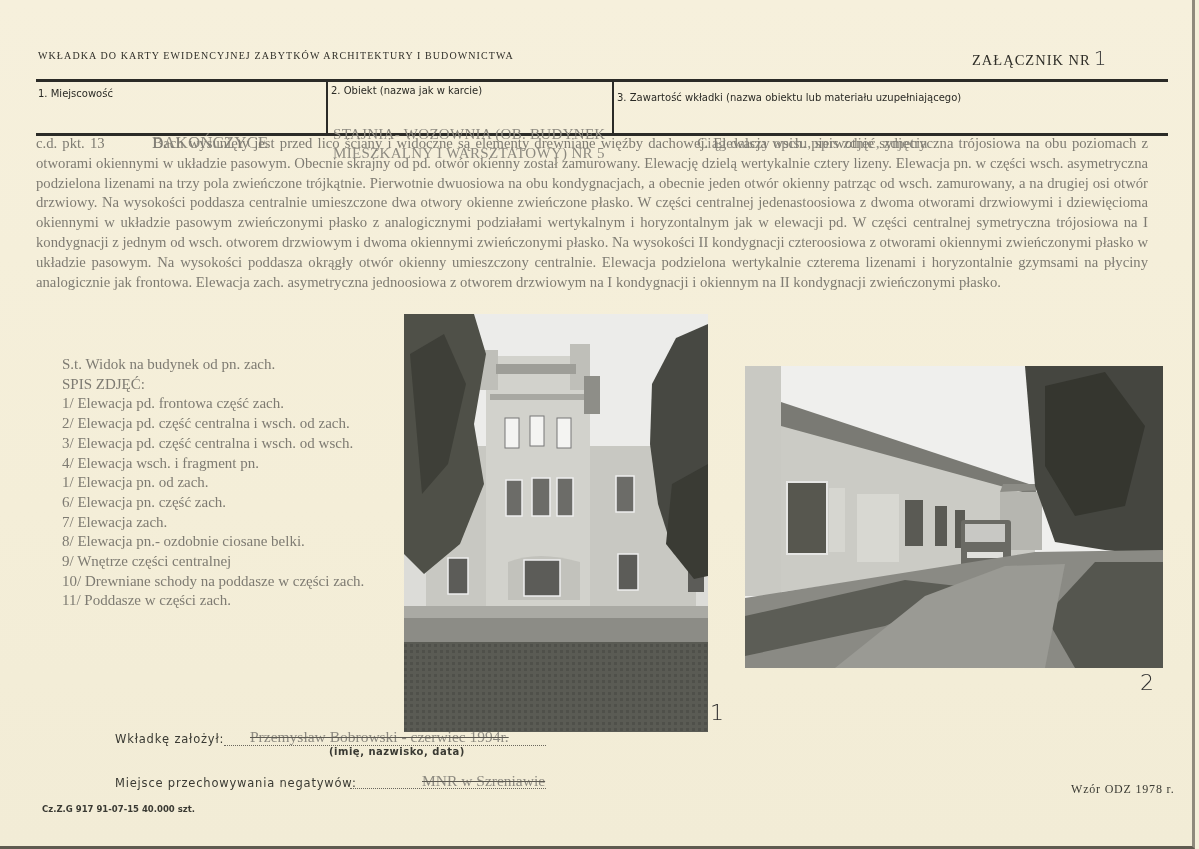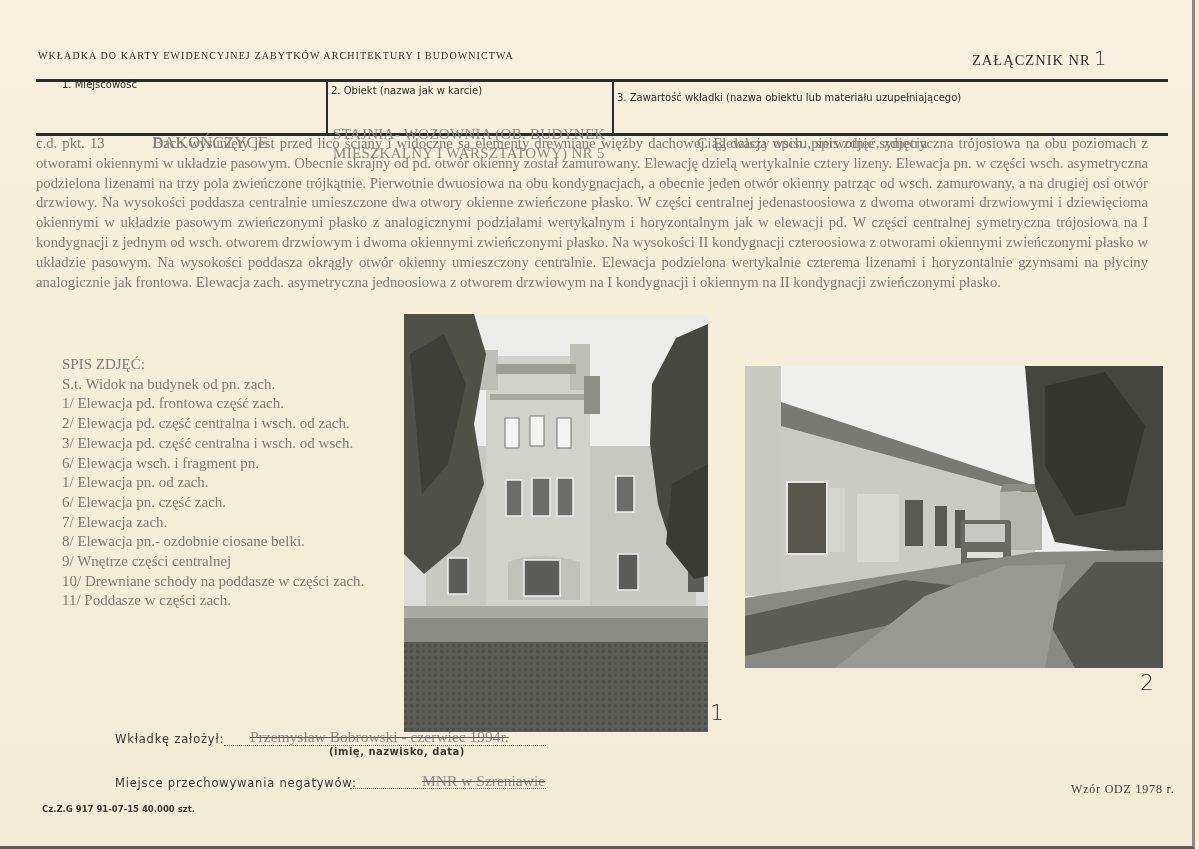--- a/index.html
+++ b/index.html
@@ -55,43 +55,43 @@
   <div class="abs form-title">WKŁADKA DO KARTY EWIDENCYJNEJ ZABYTKÓW ARCHITEKTURY I BUDOWNICTWA</div>
   <div class="abs annex">
     <span>ZAŁĄCZNIK NR</span><span class="num">1</span>
   </div>
 
   <div class="abs rule" style="left:36px; top:79px; width:1132px;"></div>
   <div class="abs rule" style="left:36px; top:133px; width:1132px;"></div>
   <div class="abs vrule" style="left:326px; top:82px; height:51px;"></div>
   <div class="abs vrule" style="left:612px; top:82px; height:51px;"></div>
 
-  <div class="abs label-small" style="left:38px; top:79px;margin-left:24px;">1. Miejscowość</div>
+  <div class="abs label-small" style="left:38px; top:88px;">1. Miejscowość</div>
   <div class="abs typed field-place">BAKOŃCZYCE</div>
 
   <div class="abs typed field-object">
     <div>STAJNIA- WOZOWNIA (OB. BUDYNEK</div>
     <div>MIESZKALNY I WARSZTATOWY) NR 5</div>
   </div>
   <div class="abs label-small" style="left:331px; top:85px;">2. Obiekt (nazwa jak w karcie)</div>
 
   <div class="abs label-small" style="left:617px; top:84px;margin-top:8px;">3. Zawartość wkładki (nazwa obiektu lub materiału uzupełniającego)</div>
   <div class="abs typed field-content">Ciąg dalszy opisu, spis zdjęć, zdjęcia</div>
 
   <div class="abs desc">
     <span class="lead">c.d. pkt. 13</span><span>Dach wysunięty jest przed lico ściany i widoczne są elementy drewniane więźby dachowej. Elewacja wsch. pierwotnie symetryczna trójosiowa na obu poziomach z otworami okiennymi w układzie pasowym. Obecnie skrajny od pd. otwór okienny został zamurowany. Elewację dzielą wertykalnie cztery lizeny. Elewacja pn. w części wsch. asymetryczna podzielona lizenami na trzy pola zwieńczone trójkątnie. Pierwotnie dwuosiowa na obu kondygnacjach, a obecnie jeden otwór okienny patrząc od wsch. zamurowany, a na drugiej osi otwór drzwiowy. Na wysokości poddasza centralnie umieszczone dwa otwory okienne zwieńczone płasko. W części centralnej jedenastoosiowa z dwoma otworami drzwiowymi i dziewięcioma okiennymi w układzie pasowym zwieńczonymi płasko z analogicznymi podziałami wertykalnym i horyzontalnym jak w elewacji pd. W części centralnej symetryczna trójosiowa na I kondygnacji z jednym od wsch. otworem drzwiowym i dwoma okiennymi zwieńczonymi płasko. Na wysokości II kondygnacji czteroosiowa z otworami okiennymi zwieńczonymi płasko w układzie pasowym. Na wysokości poddasza okrągły otwór okienny umieszczony centralnie. Elewacja podzielona wertykalnie czterema lizenami i horyzontalnie gzymsami na płyciny analogicznie jak frontowa. Elewacja zach. asymetryczna jednoosiowa z otworem drzwiowym na I kondygnacji i okiennym na II kondygnacji zwieńczonymi płasko.</span>
   </div>
 
   <div class="abs photo-list">
+    <div>S.t. Widok na budynek od pn. zach.</div>
     <div>SPIS ZDJĘĆ:</div>
-    <div>S.t. Widok na budynek od pn. zach.</div>
     <div>1/ Elewacja pd. frontowa część zach.</div>
     <div>2/ Elewacja pd. część centralna i wsch. od zach.</div>
     <div>3/ Elewacja pd. część centralna i wsch. od wsch.</div>
-    <div>6/ Elewacja wsch. i fragment pn.</div>
+    <div>4/ Elewacja wsch. i fragment pn.</div>
     <div>1/ Elewacja pn. od zach.</div>
     <div>6/ Elewacja pn. część zach.</div>
     <div>7/ Elewacja zach.</div>
     <div>8/ Elewacja pn.- ozdobnie ciosane belki.</div>
     <div>9/ Wnętrze części centralnej</div>
     <div>10/ Drewniane schody na poddasze w części zach.</div>
     <div>11/ Poddasze w części zach.</div>
   </div>
 
   <div class="abs photo" style="left:404px; top:314px; width:304px; height:418px;">

